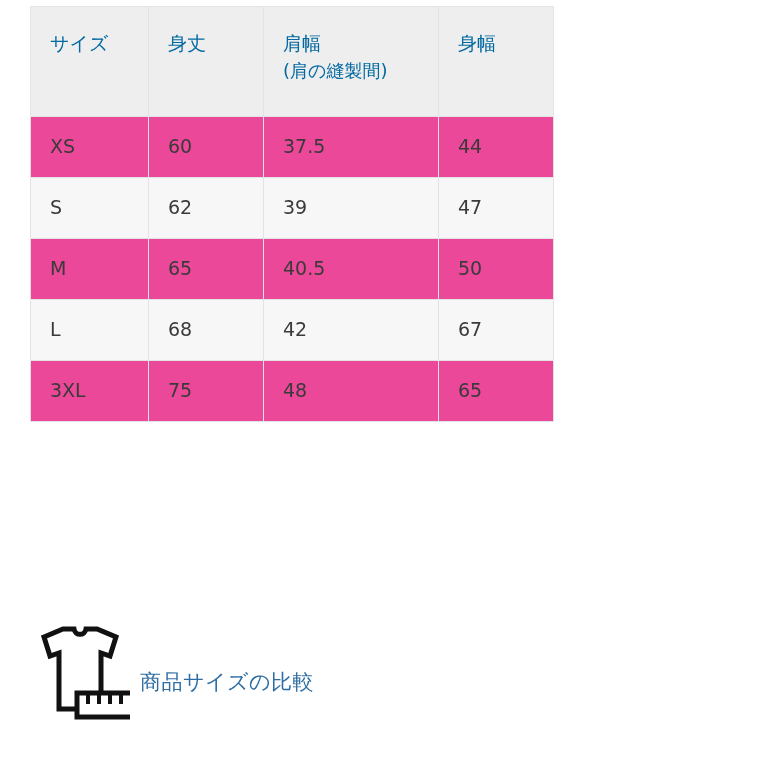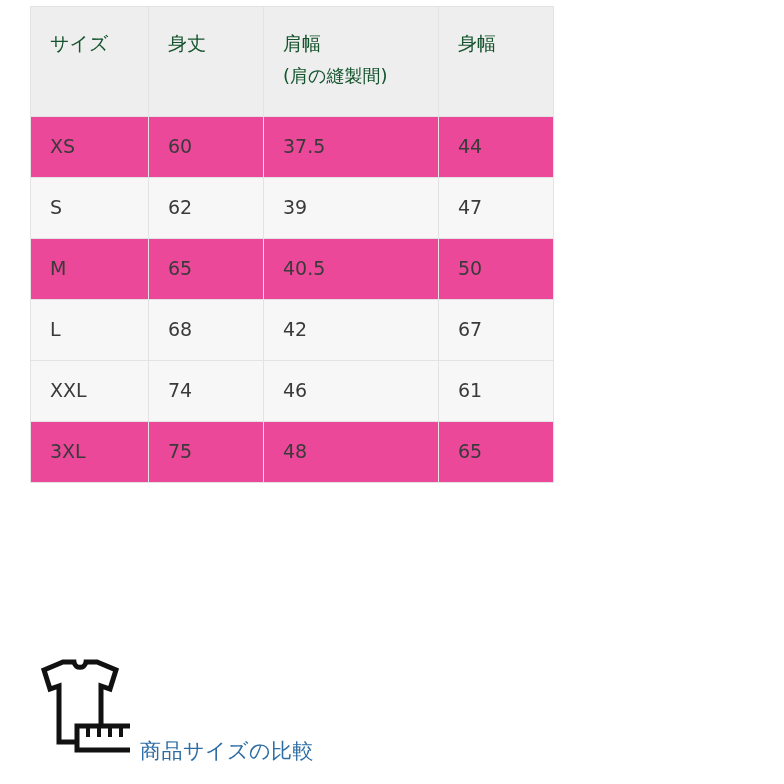--- a/index.html
+++ b/index.html
@@ -44,41 +44,40 @@
     color: #3a3a3a;
     vertical-align: middle;
     height: 61px;
     box-sizing: border-box;
   }
   .size-table thead th {
     background: #eeeeee;
     height: 110px;
     vertical-align: top;
     padding-top: 23px;
-    color: #14532d;
+    color: #0369a1;
   }
   .size-table thead th .sub {
     display: block;
     font-size: 18px;
-    margin-top: 5px;
   }
   .size-table tbody tr.odd td {
     background: #ec4899;
   }
   .size-table tbody tr.even td {
     background: #f7f7f7;
   }
   
   .compare {
     position: absolute;
     left: 30px;
-    top: 650px;
+    top: 617px;
     width: 560px;
     display: flex;
-    align-items: flex-end;
+    align-items: center;
   }
   .compare-icon {
     width: 110px;
     flex: 0 0 110px;
     padding-top: 6px;
   }
   .compare-text {
     padding-top: 16px;
   }
   .compare-title {
@@ -141,26 +140,20 @@
         <td>65</td>
         <td>40.5</td>
         <td>50</td>
       </tr>
       <tr class="even">
         <td>L</td>
         <td>68</td>
         <td>42</td>
         <td>67</td>
       </tr>
-      <tr class="even">
-        <td>XXL</td>
-        <td>74</td>
-        <td>46</td>
-        <td>61</td>
-      </tr>
       <tr class="odd">
         <td>3XL</td>
         <td>75</td>
         <td>48</td>
         <td>65</td>
       </tr>
     </tbody>
   </table>
 
   <div class="compare">

